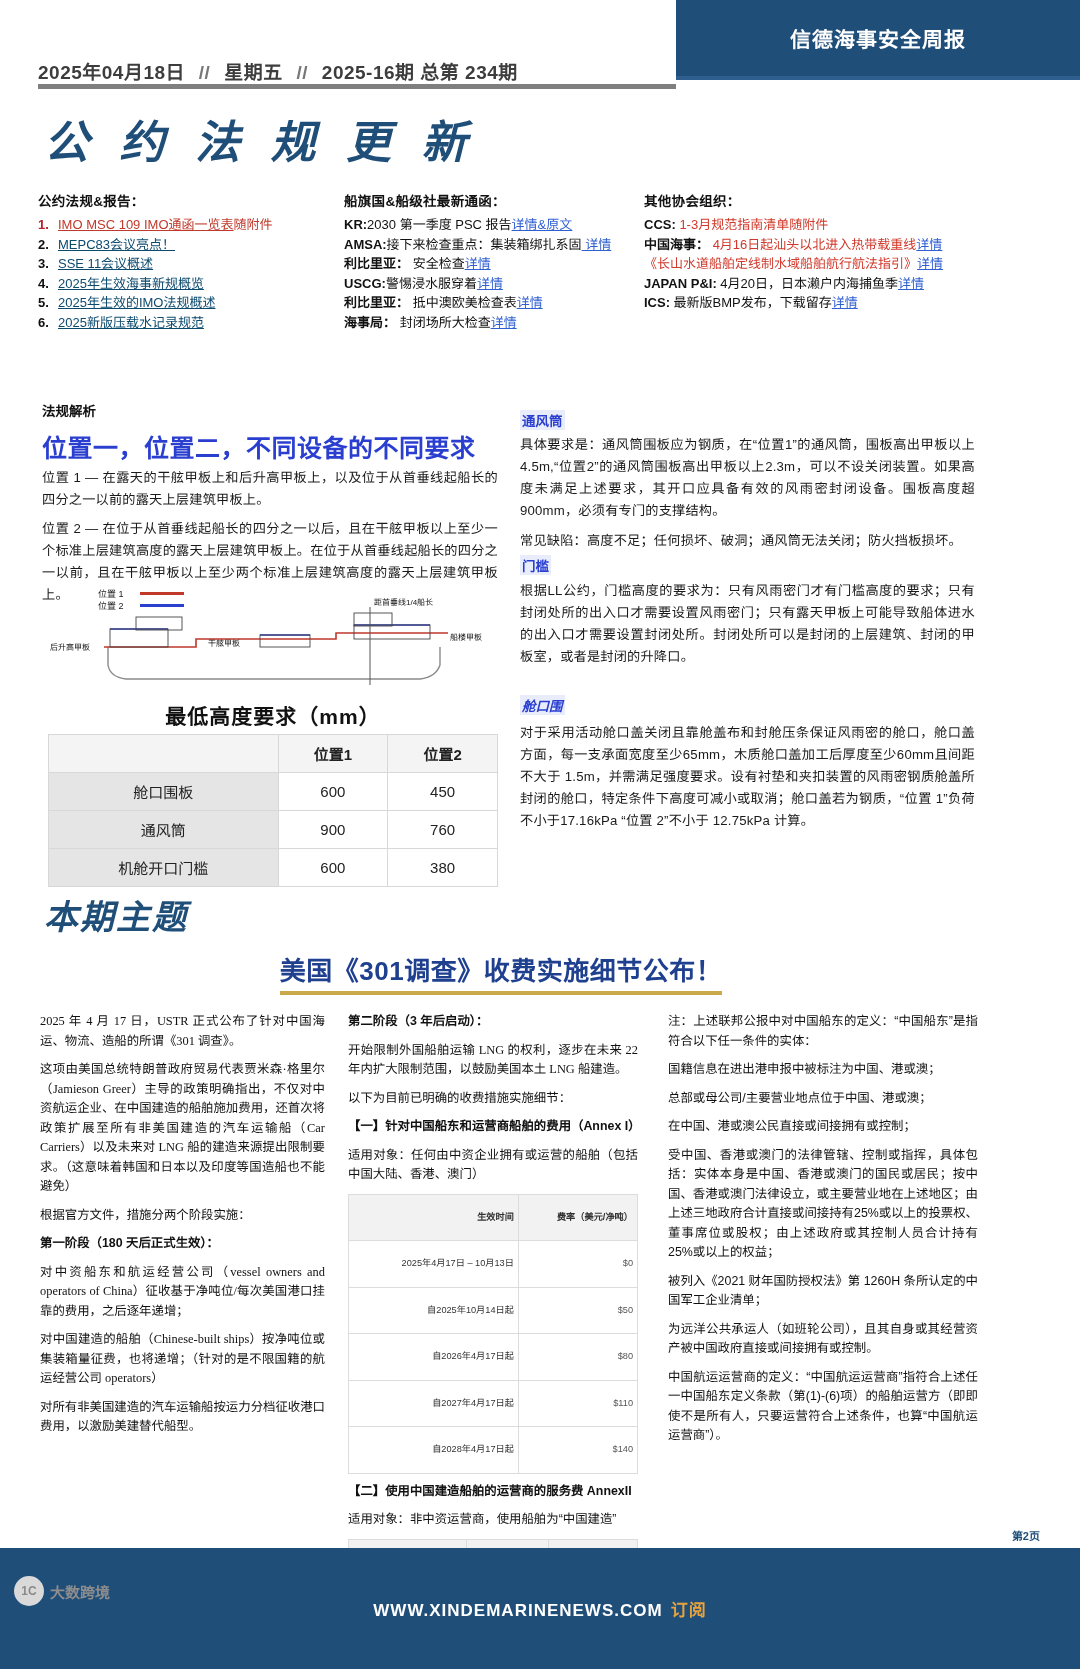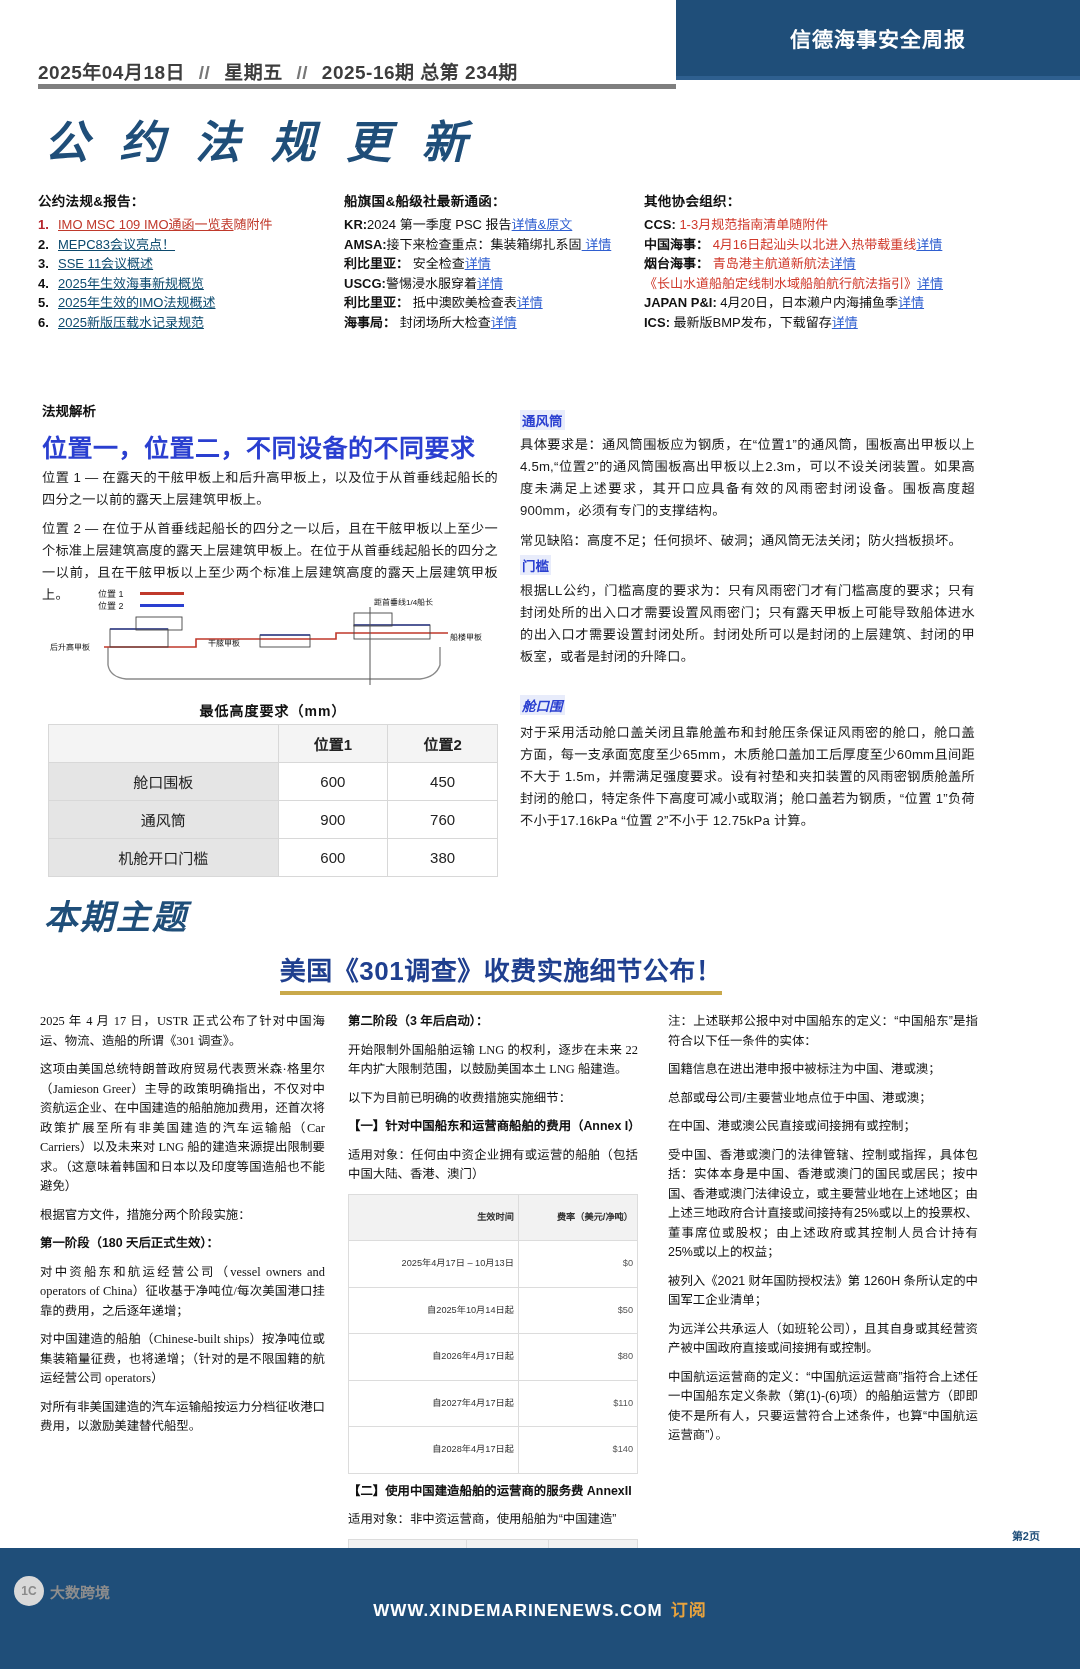--- a/index.html
+++ b/index.html
@@ -75,21 +75,21 @@
   .diagram { position:absolute; left:48px; top:585px; width:455px; height:110px; }
   .legend { position:absolute; left:50px; top:2px; font-size:9px; color:#222; }
   .legend-row { display:flex; align-items:center; height:12px; }
   .legend-row span.t { width:42px; }
   .legend-bar { width:44px; height:3px; }
   .lg-red { background:#c0392b; }
   .lg-blue { background:#2a3fd0; }
 
   
   .tbl-wrap { position:absolute; left:48px; top:700px; width:450px; }
-  .tbl-title { text-align:center; font-size:14px; font-weight:bold; color:#111; letter-spacing:1px; margin-bottom:4px; }
+  .tbl-title { text-align:center; font-size:21px; font-weight:bold; color:#111; letter-spacing:1px; margin-bottom:4px; }
   table.req { border-collapse:collapse; width:100%; font-size:15px;padding-left:24px; }
   table.req th, table.req td {
     border:1px solid #d8d8d8; padding:8px 4px; text-align:center; color:#222;
   }
   table.req thead th { background:#f4f4f4; font-weight:bold; font-size:15px; }
   table.req tbody td:first-child { background:#e5e5e5; }
   table.req th:first-child { background:#f4f4f4; }
 
   
   .sub-h {
@@ -189,21 +189,21 @@
       <span class="lk-num">5.</span><a class="lk-a" href="#">2025年生效的IMO法规概述</a>
     </div>
     <div class="lk-row">
       <span class="lk-num">6.</span><a class="lk-a" href="#">2025新版压载水记录规范</a>
     </div>
   </div>
 
   <div class="linkcol" id="linkcol-2">
     <div class="col-head">船旗国&amp;船级社最新通函：</div>
     <div class="lk-row">
-      <span class="lbl">KR:</span><span>2024 第一季度 PSC 报告</span><a class="det" href="#">详情&amp;原文</a>
+      <span class="lbl">KR:</span><span>2030 第一季度 PSC 报告</span><a class="det" href="#">详情&amp;原文</a>
     </div>
     <div class="lk-row">
       <span class="lbl">AMSA:</span><span>接下来检查重点：集装箱绑扎系固</span><a class="det" href="#"> 详情</a>
     </div>
     <div class="lk-row">
       <span class="lbl">利比里亚：</span><span> 安全检查</span><a class="det" href="#">详情</a>
     </div>
     <div class="lk-row">
       <span class="lbl">USCG:</span><span>警惕浸水服穿着</span><a class="det" href="#">详情</a>
     </div>
@@ -215,23 +215,20 @@
     </div>
   </div>
 
   <div class="linkcol" id="linkcol-3">
     <div class="col-head">其他协会组织：</div>
     <div class="lk-row">
       <span class="lbl-red">CCS:</span><span class="txt-red"> 1-3月规范指南清单</span><span class="txt-red">随附件</span>
     </div>
     <div class="lk-row">
       <span class="lbl-red">中国海事：</span><span class="txt-red"> 4月16日起汕头以北进入热带载重线</span><a class="det" href="#">详情</a>
-    </div>
-    <div class="lk-row">
-      <span class="lbl-red">烟台海事：</span><span class="txt-red"> 青岛港主航道新航法</span><a class="det" href="#">详情</a>
     </div>
     <div class="lk-row">
       <span class="txt-red">《长山水道船舶定线制水域船舶航行航法指引》</span><a class="det" href="#">详情</a>
     </div>
     <div class="lk-row">
       <span class="lbl">JAPAN P&amp;I:</span><span> 4月20日，日本濑户内海捕鱼季</span><a class="det" href="#">详情</a>
     </div>
     <div class="lk-row">
       <span class="lbl">ICS:</span><span> 最新版BMP发布，下载留存</span><a class="det" href="#">详情</a>
     </div>

